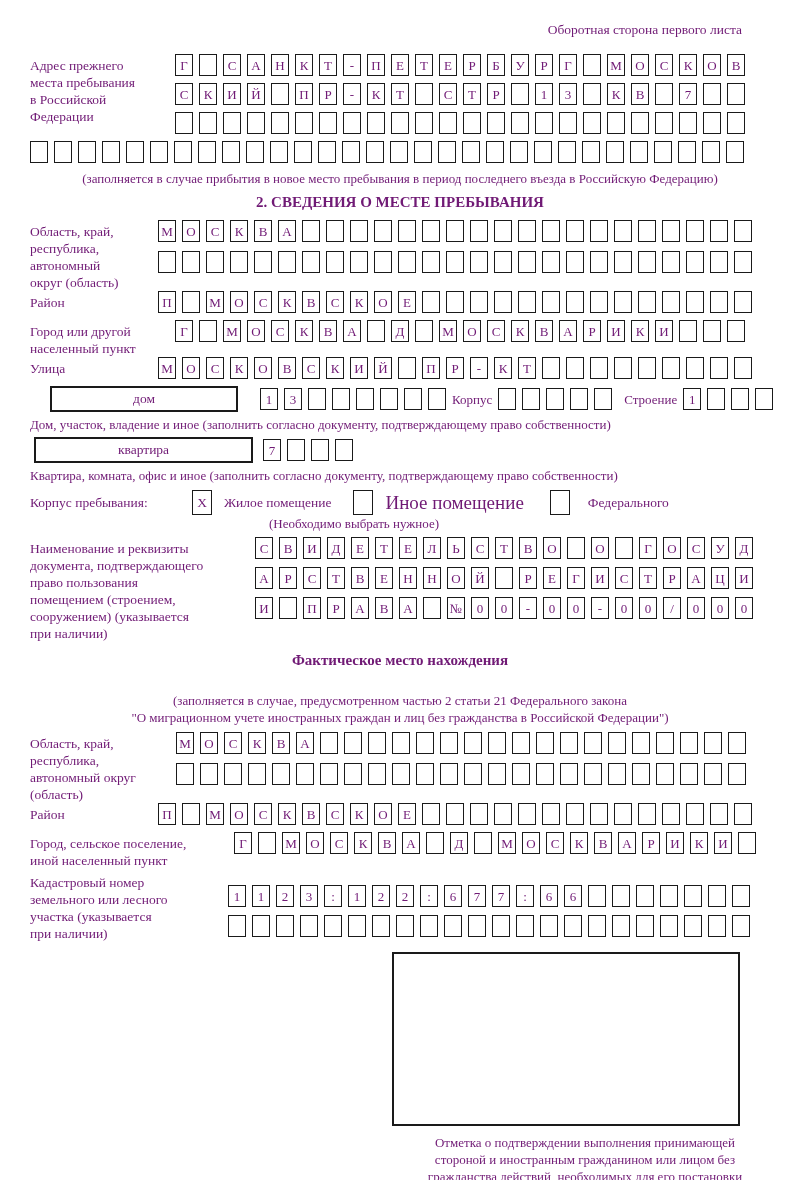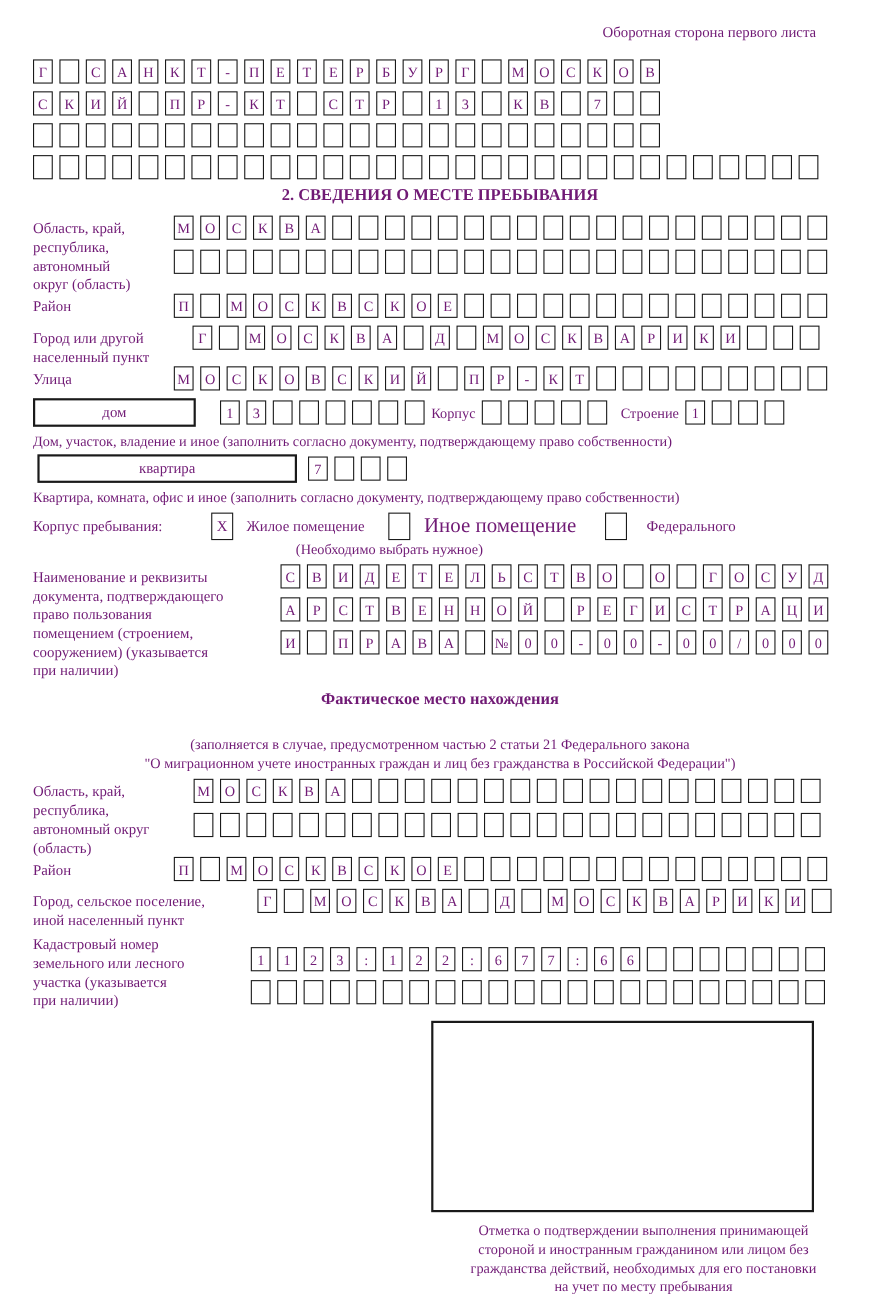--- a/index.html
+++ b/index.html
@@ -50,20 +50,24 @@
   .mb4{margin-bottom:4px;} .mb6{margin-bottom:6px;} .mt4{margin-top:4px;}
 </style>
 </head>
 <body>
 
 <div class="page">
 
   <div class="corner">Оборотная сторона первого листа</div>
 
   <div class="field">
+    <div class="flabel" style="width:145px">Адрес прежнего
+места пребывания
+в Российской
+Федерации</div>
     <div class="rows">
       <div class="cellrow">
           <span class="cell">Г</span>
           <span class="cell"></span>
           <span class="cell">С</span>
           <span class="cell">А</span>
           <span class="cell">Н</span>
           <span class="cell">К</span>
           <span class="cell">Т</span>
           <span class="cell">-</span>
@@ -163,20 +167,21 @@
       <span class="cell"></span>
       <span class="cell"></span>
       <span class="cell"></span>
       <span class="cell"></span>
       <span class="cell"></span>
       <span class="cell"></span>
       <span class="cell"></span>
       <span class="cell"></span>
       <span class="cell"></span>
     </div>
+  <div class="caption center mb4">(заполняется в случае прибытия в новое место пребывания в период последнего въезда в Российскую Федерацию)</div>
 
   <div class="sect-title">2. СВЕДЕНИЯ О МЕСТЕ ПРЕБЫВАНИЯ</div>
 
   <div class="field">
     <div class="flabel" style="width:128px">Область, край,
 республика,
 автономный
 округ (область)</div>
     <div class="rows">
       <div class="cellrow" style="margin-bottom:9px">
@@ -323,21 +328,21 @@
         <span class="cell"></span>
         <span class="cell"></span>
         <span class="cell"></span>
         <span class="cell"></span>
         <span class="cell"></span>
         <span class="cell"></span>
       </div>
   </div>
 
   <div class="inline-row mb4">
-    <div class="bigbox" style="width:148px;margin-left:0">дом</div>
+    <div class="bigbox" style="width:188px;margin-left:20px">дом</div>
     <div class="cellrow" style="margin:0 0 0 22px">
         <span class="cell">1</span>
         <span class="cell">3</span>
         <span class="cell"></span>
         <span class="cell"></span>
         <span class="cell"></span>
         <span class="cell"></span>
         <span class="cell"></span>
         <span class="cell"></span>
       </div>
@@ -353,21 +358,21 @@
     <div class="cellrow" style="margin:0">
         <span class="cell">1</span>
         <span class="cell"></span>
         <span class="cell"></span>
         <span class="cell"></span>
       </div>
   </div>
   <div class="caption mb4">Дом, участок, владение и иное (заполнить согласно документу, подтверждающему право собственности)</div>
 
   <div class="inline-row mt4 mb4">
-    <div class="bigbox" style="width:236px;margin-left:4px">квартира</div>
+    <div class="bigbox" style="width:219px;margin-left:4px">квартира</div>
     <div class="cellrow" style="margin:0 0 0 10px">
         <span class="cell">7</span>
         <span class="cell"></span>
         <span class="cell"></span>
         <span class="cell"></span>
       </div>
   </div>
   <div class="caption mb6">Квартира, комната, офис и иное (заполнить согласно документу, подтверждающему право собственности)</div>
 
   <div class="inline-row">

